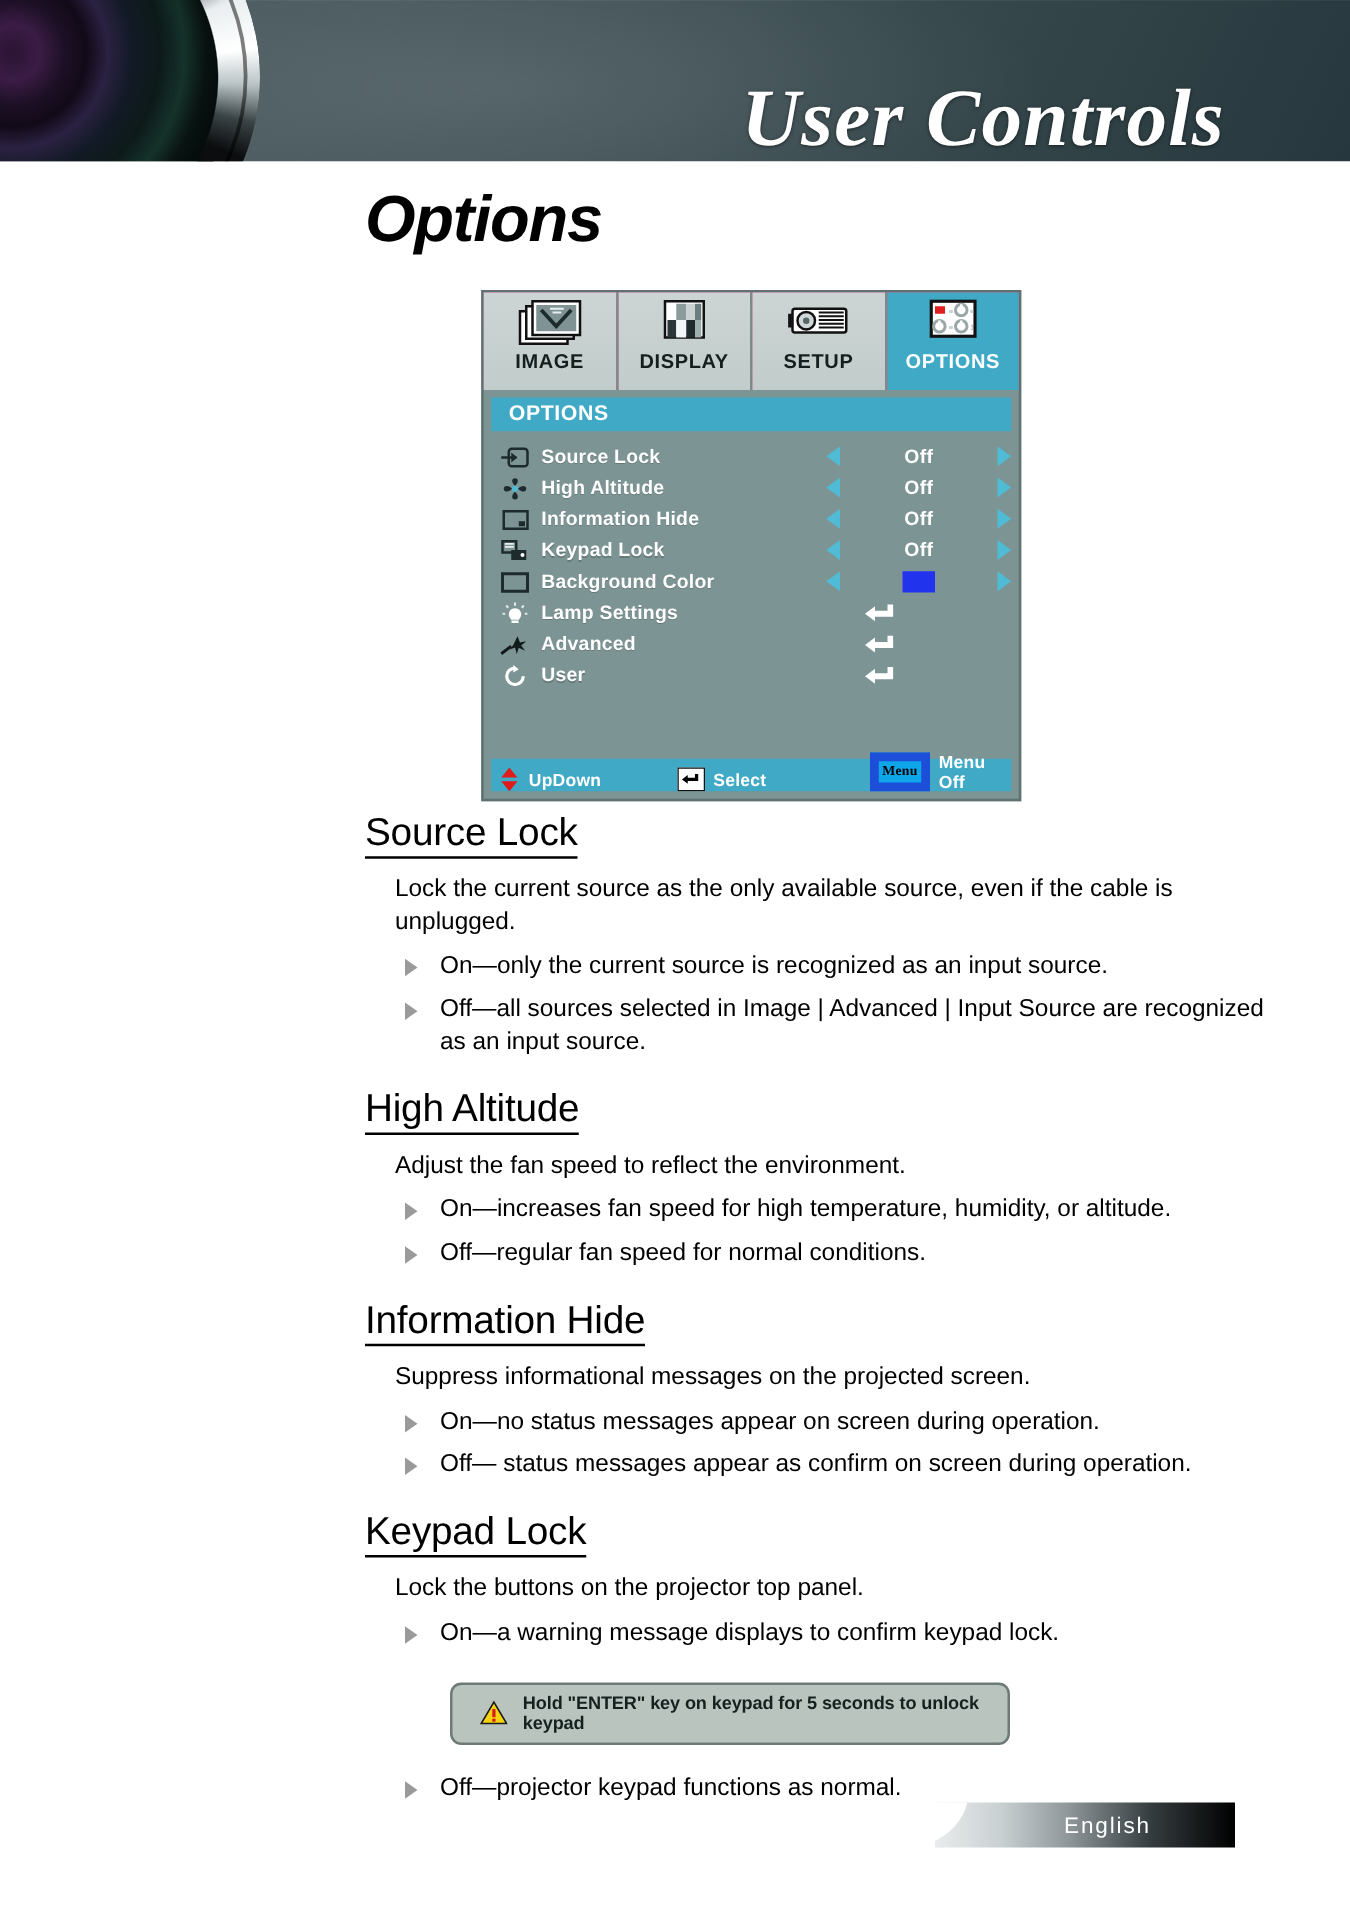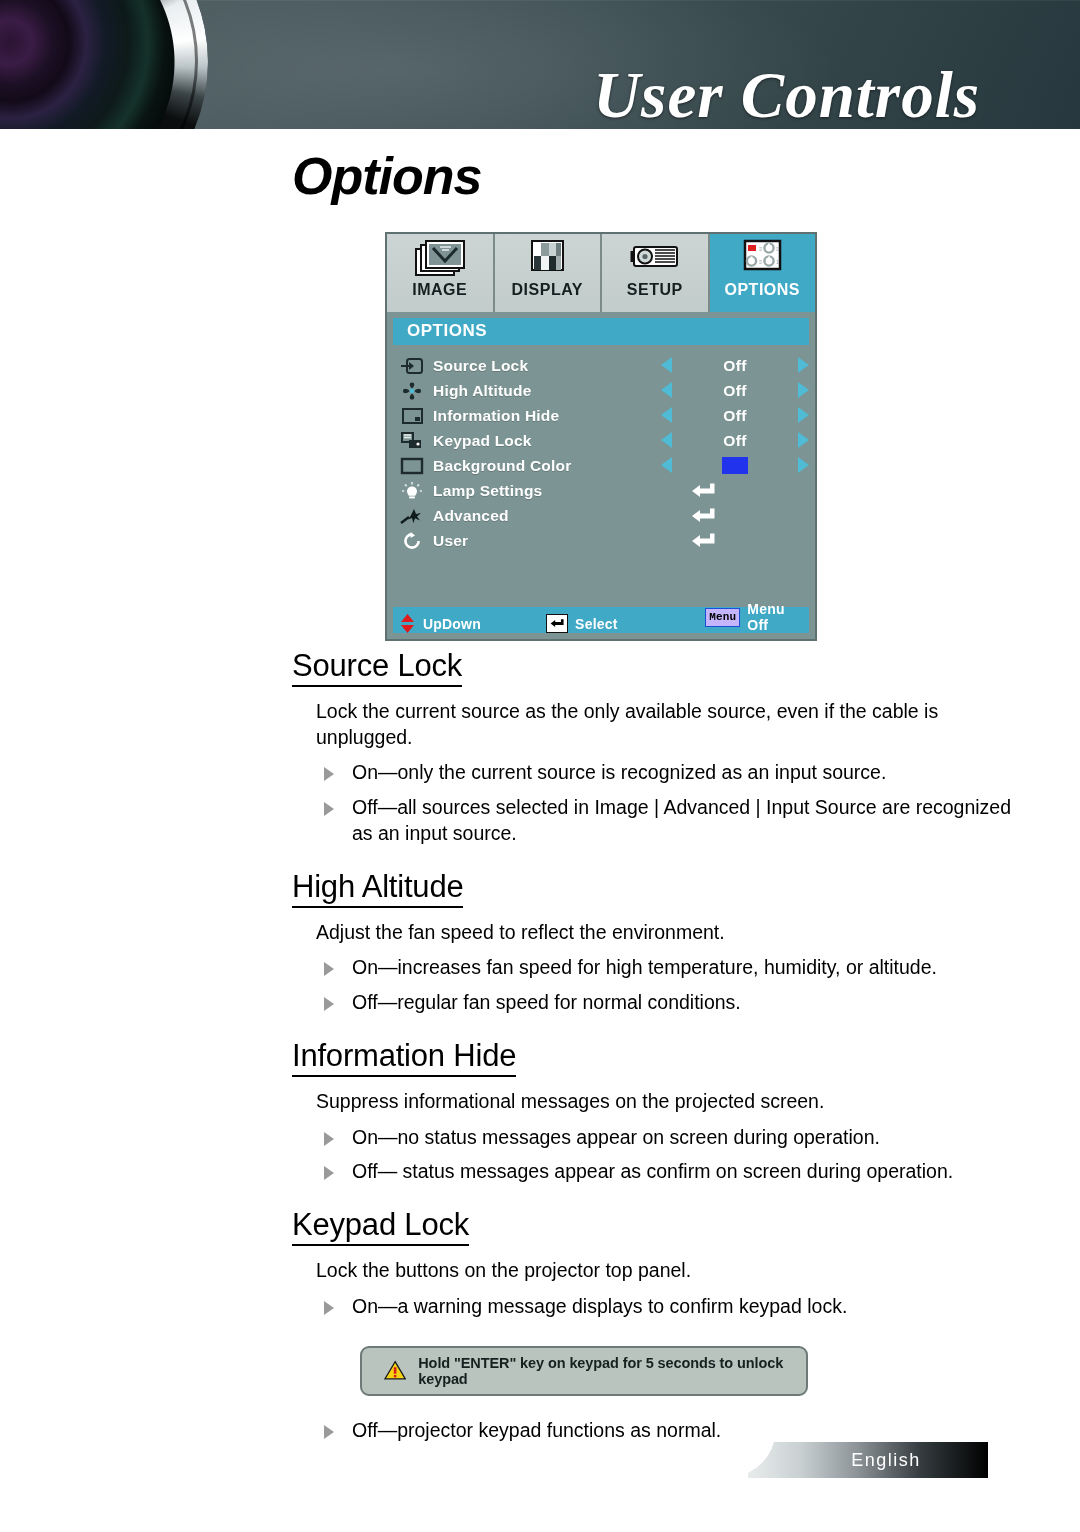--- a/index.html
+++ b/index.html
@@ -225,29 +225,29 @@
   .foot-item.updown { width: 148px; }
   .foot-item.select { width: 160px; }
   .foot-txt { margin-left: 7px; }
   .key-box {
     background: #ffffff;
     border: 1px solid #111;
     width: 20px; height: 17px;
     display: flex; align-items: center; justify-content: center;
   }
   .key-menu {
-    background: #c4b5fd;
-    border: 1px solid #1d4ed8;
+    background: #0ea5e9;
+    border: 7px solid #1d4ed8;
     height: 17px;
     padding: 0 3px;
     font-size: 11px;
     font-weight: bold;
     color: #000;
     display: flex; align-items: center;
-    font-family: Liberation Mono, monospace;
+    font-family: Liberation Serif, serif;
   }
 
   
   .content { position: absolute; left: 0; top: 648px; width: 1080px; }
   h2.sec-title {
     margin: 0 0 12px 292px;
     font-size: 31px;
     font-weight: normal;
     letter-spacing: -0.2px;
     display: inline-block;

